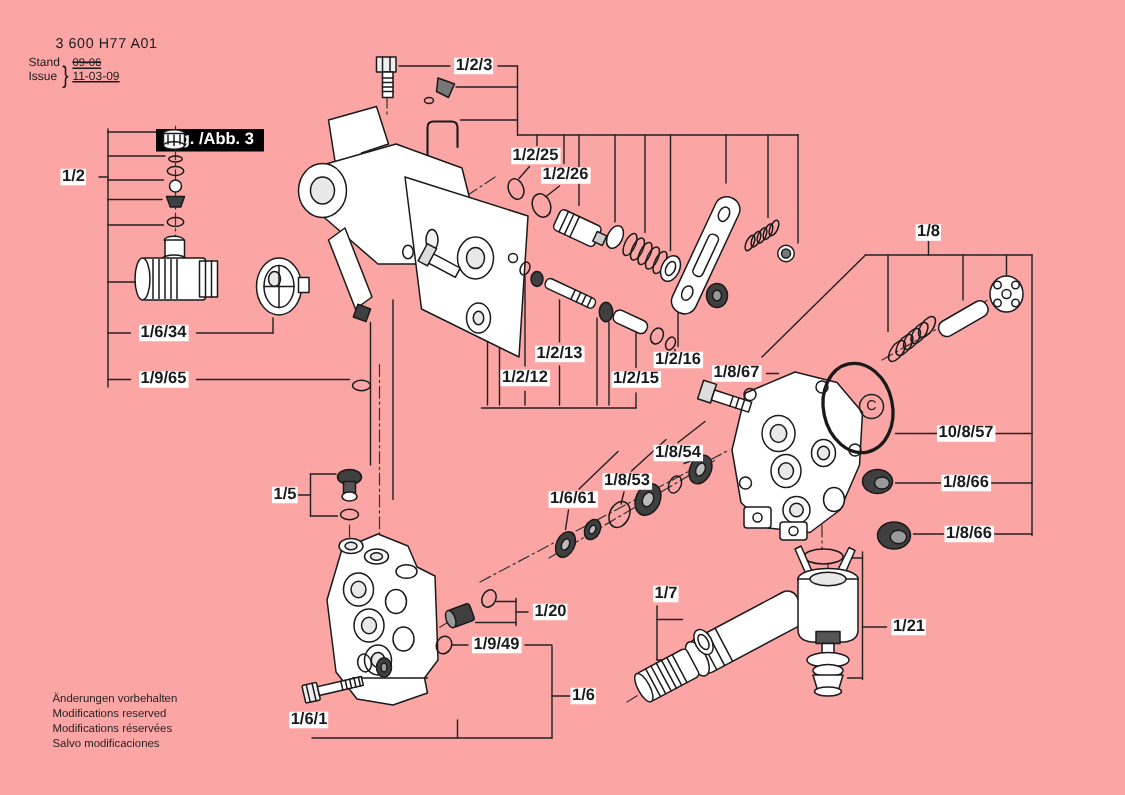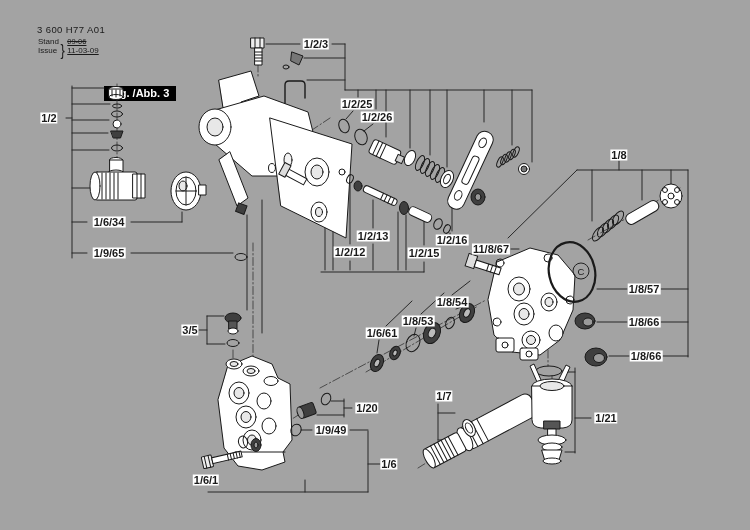--- a/index.html
+++ b/index.html
@@ -1,22 +1,22 @@
 <!DOCTYPE html>
 <html><head>
 <meta charset="utf-8">
 <style>
   html,body{margin:0;padding:0;background:#fff;}
-  #page{position:relative;width:750px;height:530px;background:#a3a3a3;overflow:hidden;
+  #page{position:relative;width:750px;height:530px;background:#fca5a5;overflow:hidden;
         font-family:"Liberation Sans","DejaVu Sans",sans-serif;color:#1a1a1a;}
   #diagram-svg{position:absolute;left:0;top:0;}
   .plabel{position:absolute;transform:translate(-50%,-50%);font-weight:bold;font-size:11px;
           letter-spacing:0px;white-space:nowrap;background:#fff;padding:0 1px;line-height:1;text-align:right;}
   #part-number{position:absolute;left:37px;top:24px;font-size:9.5px;letter-spacing:.4px;}
-  #stand-issue{position:absolute;left:38px;top:37px;display:flex;align-items:flex-end;font-size:8px;line-height:9px;}
+  #stand-issue{position:absolute;left:19px;top:37px;display:flex;align-items:flex-end;font-size:8px;line-height:9px;}
   #stand-issue .names{text-align:left;}
   #stand-issue .brace{font-size:16px;font-weight:400;margin:0 2px 0 1px;transform:scaleX(.8);}
   #stand-issue .dates{line-height:9px;text-decoration:underline;}
   .strike{text-decoration:line-through;font-size:7.5px;}
   #fig-box{position:absolute;left:104px;top:38px;background:#000;color:#fff;font-weight:bold;
            font-size:11px;padding:2px 7px 2px 6px;line-height:1;margin-top:48px;}
   #footer-note{position:absolute;left:35px;top:461px;font-size:7.6px;line-height:10px;color:#222;}
   #callout-c{position:absolute;left:581px;top:271px;transform:translate(-50%,-50%);
              width:15px;height:15px;border:1.2px solid #222;border-radius:50%;
              font-size:9.5px;display:flex;align-items:center;justify-content:center;background:transparent;}
@@ -420,31 +420,37 @@
   <div class="plabel" style="left:316px;top:44px">1/2/3</div>
   <div class="plabel" style="left:357px;top:104px">1/2/25</div>
   <div class="plabel" style="left:377px;top:117px">1/2/26</div>
   <div class="plabel" style="left:109px;top:222px">1/6/34</div>
   <div class="plabel" style="left:109px;top:253px">1/9/65</div>
   <div class="plabel" style="left:373px;top:236px">1/2/13</div>
   <div class="plabel" style="left:350px;top:252px">1/2/12</div>
   <div class="plabel" style="left:452px;top:240px">1/2/16</div>
   <div class="plabel" style="left:424px;top:253px">1/2/15</div>
   <div class="plabel" style="left:619px;top:155px">1/8</div>
-  <div class="plabel" style="left:491px;top:249px">11/8/67</div>
-  <div class="plabel" style="left:644px;top:289px">1/8/57</div>
+  <div class="plabel" style="left:491px;top:249px">1/8/67</div>
+  <div class="plabel" style="left:644px;top:289px">10/8/57</div>
   <div class="plabel" style="left:644px;top:322px">1/8/66</div>
   <div class="plabel" style="left:646px;top:356px">1/8/66</div>
   <div class="plabel" style="left:452px;top:302px">1/8/54</div>
   <div class="plabel" style="left:418px;top:321px">1/8/53</div>
   <div class="plabel" style="left:382px;top:333px">1/6/61</div>
-  <div class="plabel" style="left:190px;top:330px">3/5</div>
+  <div class="plabel" style="left:190px;top:330px">1/5</div>
   <div class="plabel" style="left:367px;top:408px">1/20</div>
   <div class="plabel" style="left:331px;top:430px">1/9/49</div>
   <div class="plabel" style="left:444px;top:396px">1/7</div>
   <div class="plabel" style="left:606px;top:418px">1/21</div>
   <div class="plabel" style="left:389px;top:464px">1/6</div>
   <div class="plabel" style="left:206px;top:480px">1/6/1</div>
 
   <div id="callout-c">C</div>
 
+  <div id="footer-note">
+    <div>Änderungen vorbehalten</div>
+    <div>Modifications reserved</div>
+    <div>Modifications réservées</div>
+    <div>Salvo modificaciones</div>
+  </div>
 
 </div>
 
 </body></html>

